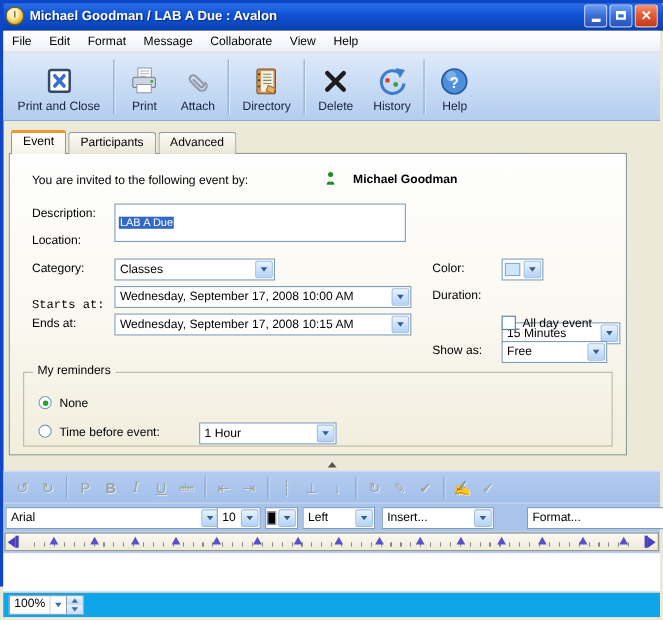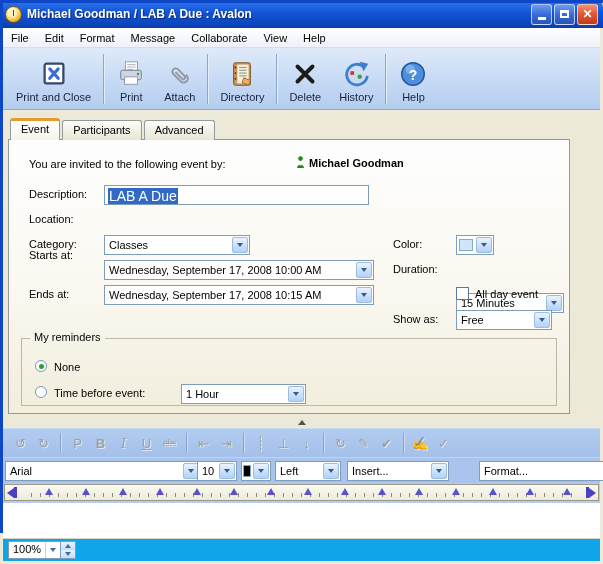--- a/index.html
+++ b/index.html
@@ -48,24 +48,24 @@
   
   .tabs-row { position:absolute; left:10px; top:118px; display:flex; align-items:flex-end; height:22px; z-index:2; }
   .tab { height:20px; padding: 3px 10px 0; font-size:11px; border:1px solid #919b9c; border-bottom:none;
     border-radius:3px 3px 0 0; background: linear-gradient(#fdfcf7,#e9e6d4); margin-right:2px; color:#000; }
   .tab.active { height:22px; background: linear-gradient(#ffffff,#f6f4ea); border-top:3px solid #e79a32; padding-top:2px; }
 
   
   .panel { position:absolute; left:8px; top:139px; width:562px; height:275px;
     border:1px solid #919b9c; background: linear-gradient(#fefefe,#faf8f0 55%,#f1eedd); z-index:1; }
   .flabel { position:absolute; font-size:11px; color:#000; white-space:nowrap; }
-  .organizer { position:absolute; left:287px; top:16px; display:flex; align-items:center; gap:4px; }
+  .organizer { position:absolute; left:287px; top:16px; display:flex; align-items:center; gap:16px; }
   .organizer .name { font-size:11px; font-weight:bold; }
-  .tinput { position:absolute; height:20px; background:#fff; border:1px solid #7f9db9;
-    font-size:14px; display:flex; align-items:flex-end; padding:0 3px; white-space:nowrap; overflow:hidden; }
+  .tinput { position:absolute; height:35px; background:#fff; border:1px solid #7f9db9;
+    font-size:10px; display:flex; align-items:center; padding:0 3px; white-space:nowrap; overflow:hidden; }
   .tinput .sel { background:#316ac5; color:#fff; padding:0 1px; }
   .combo { position:absolute; height:20px; background:#fff; border:1px solid #7f9db9;
     font-size:11px; display:flex; align-items:center; overflow:hidden; }
   .combo .val { flex:1; padding:0 4px; white-space:nowrap; overflow:hidden; }
   .cbtn { width:16px; height:16px; margin:1px; flex:0 0 16px; border:1px solid #9ebcdf; border-radius:2px;
     background: linear-gradient(#eaf3fe,#cfe4fb 45%,#b2d2f6); display:flex; align-items:center; justify-content:center; }
   .cbtn::after { content:''; border-left:3.5px solid transparent; border-right:3.5px solid transparent; border-top:4.5px solid #38598a; }
   .swatch { flex:1; height:12px; margin:0 2px; border:1px solid #8aa8c8; }
   .checkbox { position:absolute; width:13px; height:13px; background:#fff; border:1px solid #5a7a9c; }
   .groupbox { position:absolute; left:12px; top:198px; width:536px; height:68px; border:1px solid #bcb8a4; }
@@ -253,21 +253,21 @@
       <span class="val" data-name="category-value">Classes</span>
       <span class="cbtn" data-name="chevron-down-icon"></span>
     </div>
 
     <span class="flabel" style="left:384px; top:98px;" data-name="color-label">Color:</span>
     <div class="combo" style="left:447px; top:95px; width:38px;" data-name="color-dropdown">
       <span class="swatch" data-name="event-color-swatch" style="background: rgb(207, 230, 250);"></span>
       <span class="cbtn" data-name="chevron-down-icon"></span>
     </div>
 
-    <span class="flabel" style="left:20px; top:109px;" data-name="starts-at-label">Starts at:</span>
+    <span class="flabel" style="left:20px; top:132px;font-family:Liberation Mono, monospace;" data-name="starts-at-label">Starts at:</span>
     <div class="combo" style="left:95px; top:120px; width:270px;" data-name="starts-at-dropdown">
       <span class="val" data-name="starts-at-value">Wednesday, September 17, 2008 10:00 AM</span>
       <span class="cbtn" data-name="chevron-down-icon"></span>
     </div>
 
     <span class="flabel" style="left:384px; top:123px;" data-name="duration-label">Duration:</span>
     <div class="combo" style="left:447px; top:120px; width:108px;margin-top:33px;" data-name="duration-dropdown">
       <span class="val" data-name="duration-value">15 Minutes</span>
       <span class="cbtn" data-name="chevron-down-icon"></span>
     </div>

